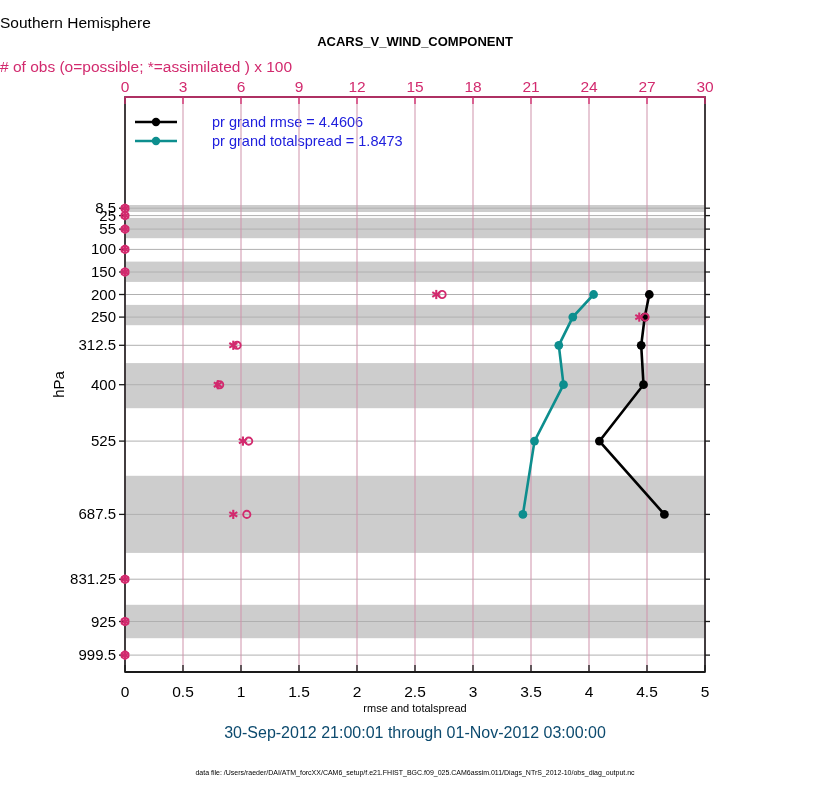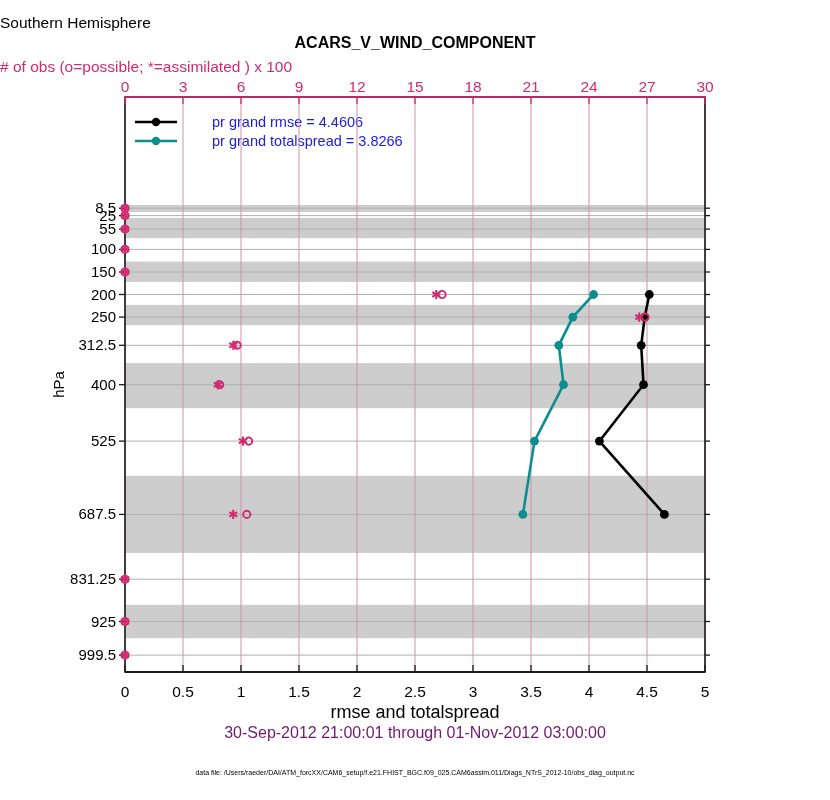--- a/index.html
+++ b/index.html
@@ -1,23 +1,23 @@
 <!DOCTYPE html>
 <html><head>
 <meta charset="utf-8">
 <style>
   html,body{margin:0;padding:0;background:#fff;}
   #stage{position:relative;width:830px;height:800px;background:#fff;overflow:hidden;
          font-family:"Liberation Sans",sans-serif;}
   .abs{position:absolute;}
   .title1{top:14px;left:0;width:830px;text-align:left;font-size:15.5px;font-weight:normal;color:#000;}
-  .title2{top:34px;left:0;width:830px;text-align:center;font-size:16px;font-weight:bold;color:#000;}
+  .title2{top:34px;left:0;width:830px;text-align:center;font-size:13px;font-weight:bold;color:#000;}
   .topLabel{top:58px;left:0;width:830px;text-align:left;font-size:15.5px;color:#d22a6e;}
-  .xlabel{top:702px;left:0;width:830px;text-align:center;font-size:18px;color:#000;}
-  .subtitle{top:724px;left:0;width:830px;text-align:center;font-size:16px;color:#701a75;}
+  .xlabel{top:702px;left:0;width:830px;text-align:center;font-size:11px;color:#000;}
+  .subtitle{top:724px;left:0;width:830px;text-align:center;font-size:16px;color:#0c4a6e;}
   .footer{top:769px;left:0;width:830px;text-align:center;font-size:7px;color:#000;}
   .ylabel{top:376px;left:40px;width:36px;text-align:center;font-size:15px;color:#000;
           transform:rotate(-90deg);transform-origin:center;}
   #legend{top:112px;left:134px;}
   .lgrow{display:flex;align-items:center;height:19px;gap:28px;}
   .lgrow svg{display:block;margin-right:6px;}
   .lgtext{font-size:14.5px;color:#2020dd;white-space:nowrap;}
   svg text{font-family:"Liberation Sans",sans-serif;}
 </style>
 </head>
@@ -33,21 +33,21 @@
           <line x1="1" y1="6" x2="43" y2="6" stroke="#000000" stroke-width="2.6"></line>
           <circle cx="22" cy="6" r="4.2" fill="#000000"></circle>
         </svg>
         <span class="lgtext">pr grand rmse = 4.4606</span>
       </div>
       <div class="lgrow">
         <svg width="44" height="12">
           <line x1="1" y1="6" x2="43" y2="6" stroke="#0d8e8e" stroke-width="2.6"></line>
           <circle cx="22" cy="6" r="4.2" fill="#0d8e8e"></circle>
         </svg>
-        <span class="lgtext">pr grand totalspread = 3.8266</span>
+        <span class="lgtext">pr grand totalspread = 1.8473</span>
       </div>
     </div>
   <div class="abs ylabel">hPa</div>
   <svg id="plot" class="abs" style="top:0;left:0" width="830" height="800">
       <rect x="126" y="205.0" width="578" height="7.0" fill="#cdcdcd"></rect>
       <rect x="126" y="217.9" width="578" height="20.3" fill="#cdcdcd"></rect>
       <rect x="126" y="261.6" width="578" height="20.3" fill="#cdcdcd"></rect>
       <rect x="126" y="304.9" width="578" height="20.3" fill="#cdcdcd"></rect>
       <rect x="126" y="363.1" width="578" height="45.1" fill="#cdcdcd"></rect>
       <rect x="126" y="475.8" width="578" height="77.1" fill="#cdcdcd"></rect>

